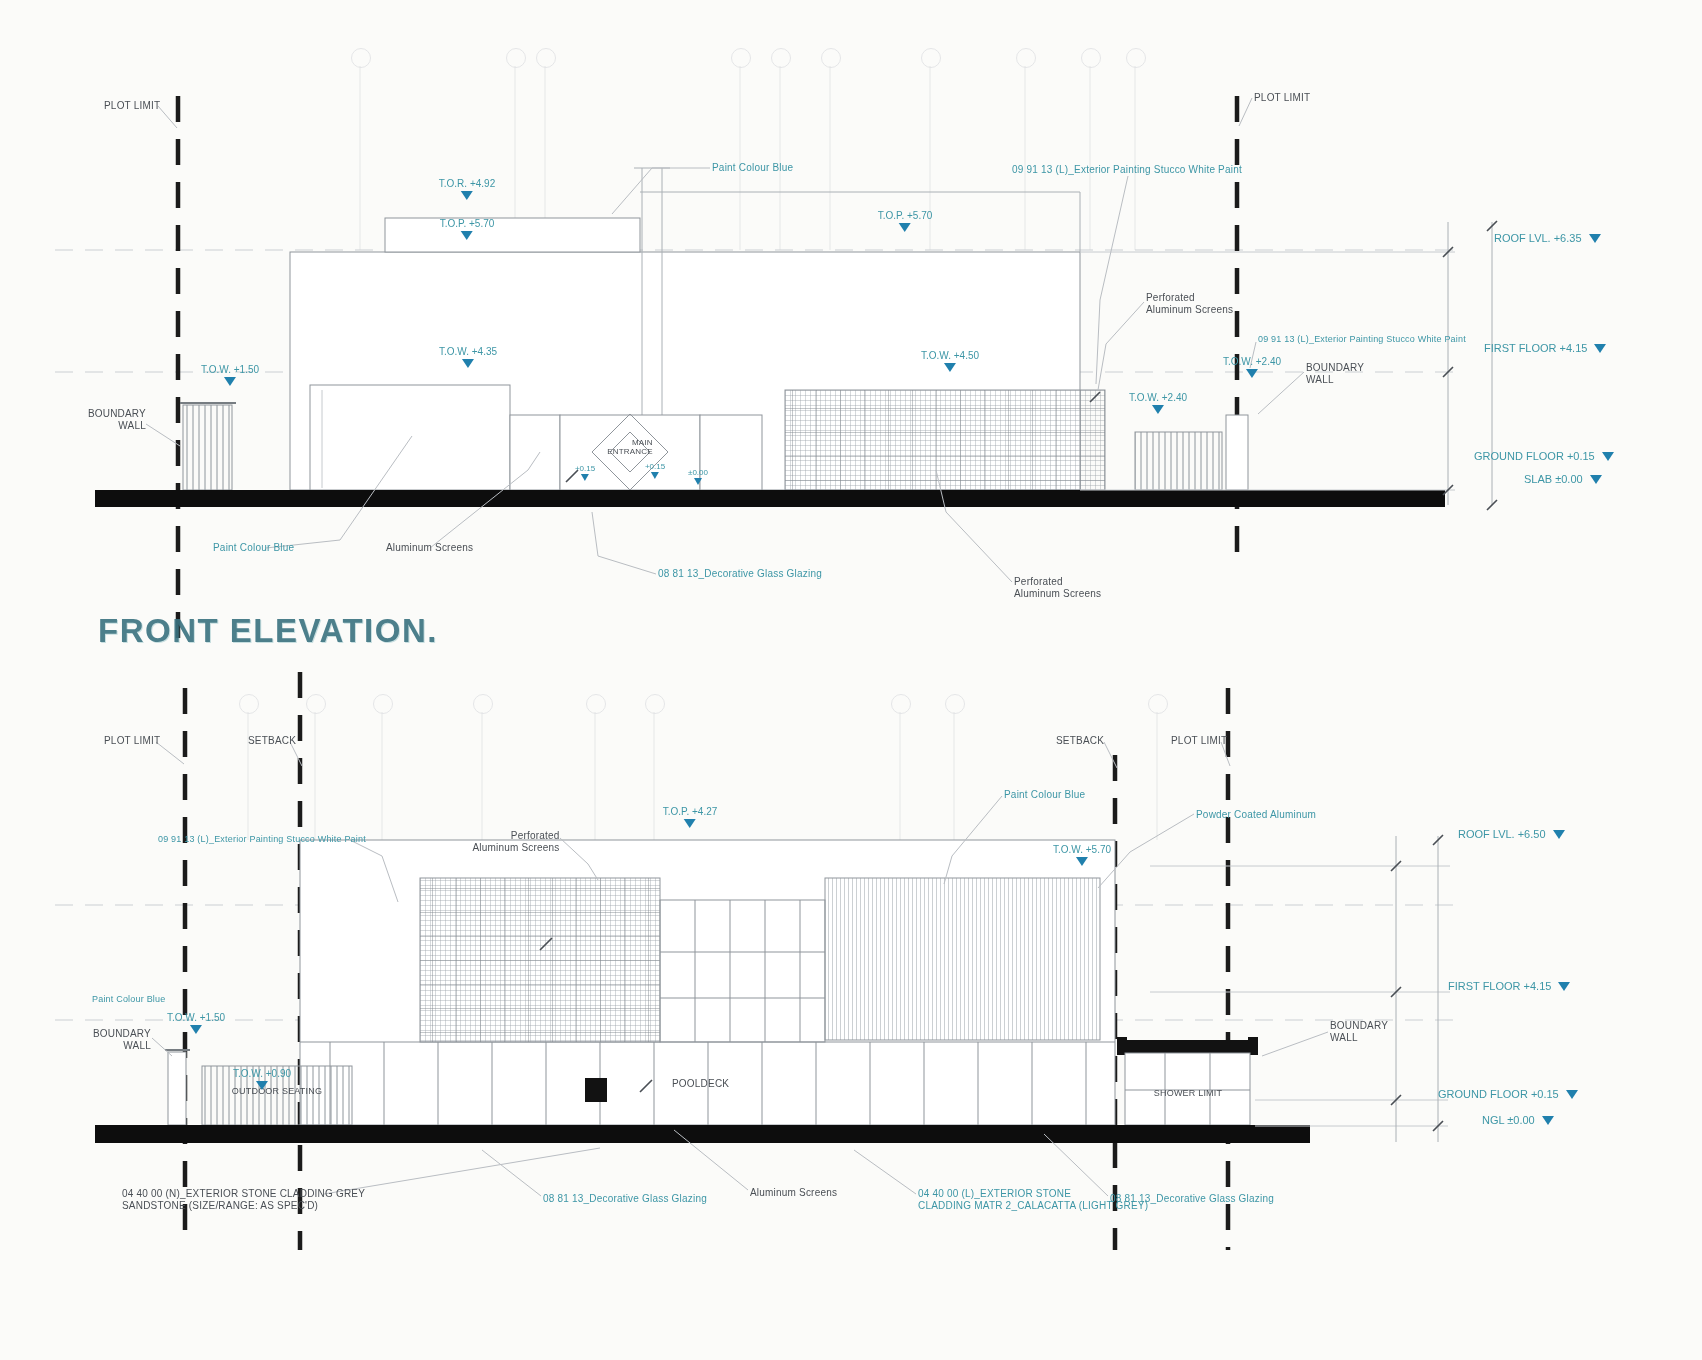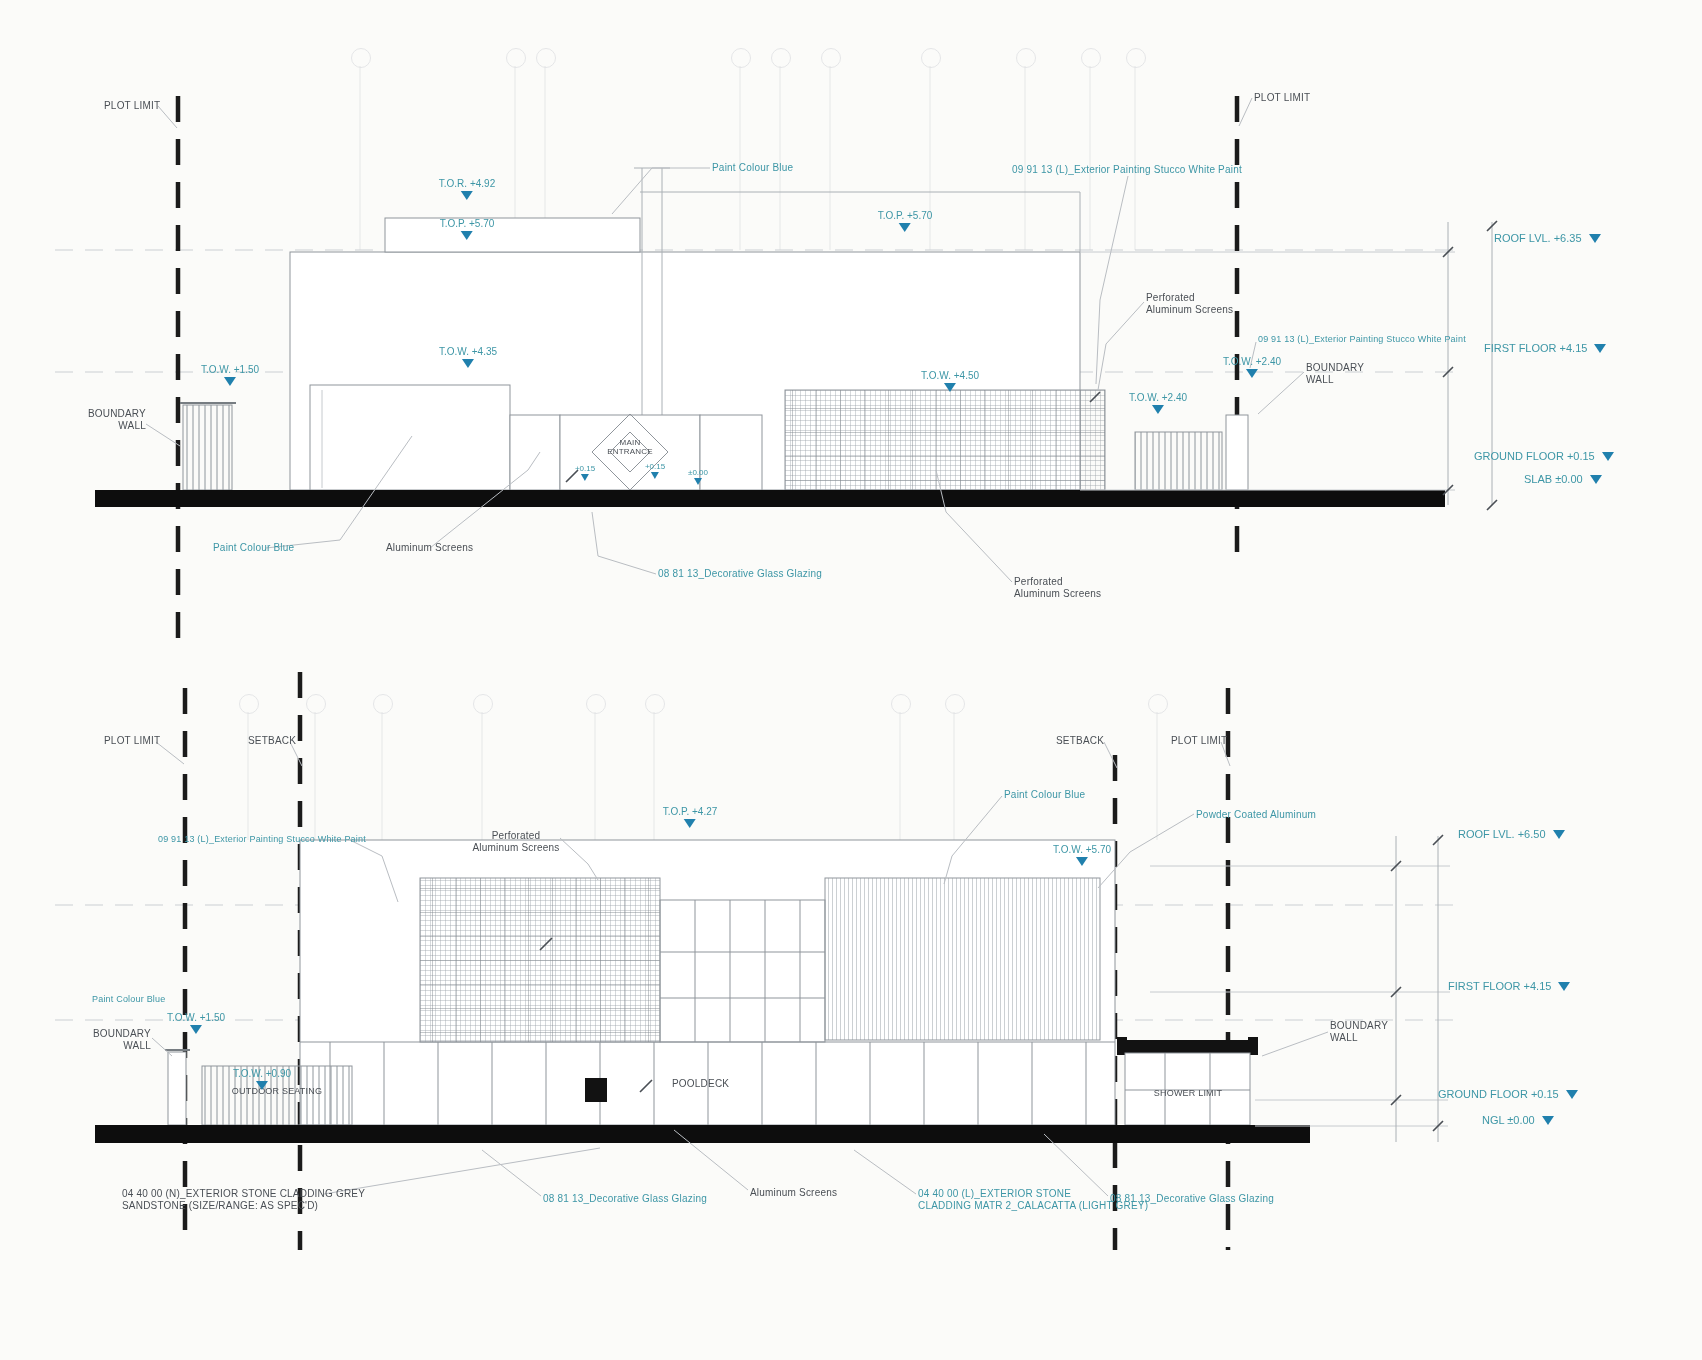--- a/index.html
+++ b/index.html
@@ -15,21 +15,21 @@
   .leader{stroke:#b9bdc2;stroke-width:1;fill:none}
   .drop{stroke:#9aa0a6;stroke-width:1;opacity:.22}
   .tick{stroke:#4a4f55;stroke-width:1.6;fill:none}
   .ground{fill:#0d0d0d}
   .blackfill{fill:#121212}
   .lab{position:absolute;color:#4a4f55;font-size:10px;line-height:12px;
        letter-spacing:.2px;white-space:nowrap}
   .teal{color:#3d96a6}
   .s9{font-size:9px;line-height:11px}
   .tiny{font-size:8px;line-height:9px}
-  .c{transform:translateX(-50%);text-align:center}
+  .c{transform:translateX(-50%);text-align:right}
   .rt{text-align:right}
   .blk span{display:block}
   .lvl{position:absolute;display:flex;flex-direction:column;align-items:center;
        transform:translateX(-50%);color:#3d96a6;font-size:10px;line-height:12px;white-space:nowrap}
   .lvl.small{font-size:8px;line-height:9px}
   .tri{width:0;height:0;border-left:6px solid transparent;border-right:6px solid transparent;
        border-top:9px solid #2080ad;margin-top:1px}
   .tri.sm{border-left-width:4px;border-right-width:4px;border-top-width:7px}
   .mrow{position:absolute;display:flex;align-items:flex-start;gap:7px;color:#3d96a6;
         font-size:11px;line-height:13px;white-space:nowrap}
@@ -236,21 +236,21 @@
       <span class="tri"></span>
 </div>
 <div class="lvl" style="left:905px;top:210px">
   <span>T.O.P. +5.70</span>
       <span class="tri"></span>
 </div>
 <div class="lvl" style="left:468px;top:346px">
   <span>T.O.W. +4.35</span>
       <span class="tri"></span>
 </div>
-<div class="lvl" style="left:950px;top:370px">
+<div class="lvl" style="left:950px;top:350px">
   <span>T.O.W. +4.50</span>
       <span class="tri"></span>
 </div>
 <div class="lvl" style="left:230px;top:364px">
   <span>T.O.W. +1.50</span>
       <span class="tri"></span>
 </div>
 <div class="lvl" style="left:1158px;top:392px">
   <span>T.O.W. +2.40</span>
       <span class="tri"></span>
@@ -290,20 +290,21 @@
 </div>
 <div class="mrow" style="left:1474px;top:450px">
   <span>GROUND FLOOR +0.15</span>
       <span class="tri"></span>
 </div>
 <div class="mrow" style="left:1524px;top:473px">
   <span>SLAB ±0.00</span>
       <span class="tri"></span>
 </div>
 
+<div class="title" style="left:98px;top:612px">FRONT ELEVATION.</div>
 
 <span class="lab" style="left:104px;top:735px">PLOT LIMIT</span>
 <span class="lab" style="left:248px;top:735px">SETBACK</span>
 <span class="lab" style="left:1056px;top:735px">SETBACK</span>
 <span class="lab" style="left:1171px;top:735px">PLOT LIMIT</span>
 
 <span class="lab teal s9" style="left:158px;top:834px">09 91 13 (L)_Exterior Painting Stucco White Paint</span>
 <div class="lab blk c" style="left:516px;top:830px">
   <span>Perforated</span>
   <span>Aluminum Screens</span>

